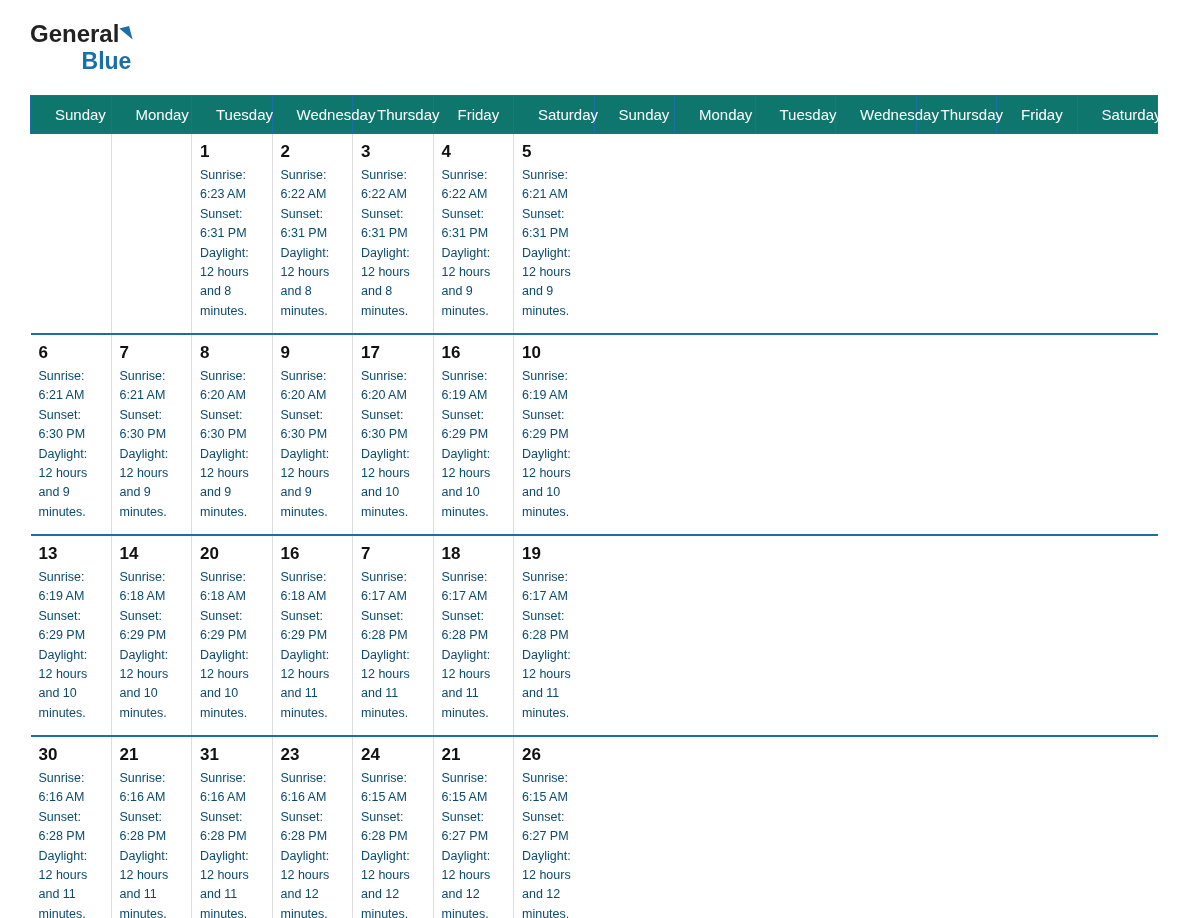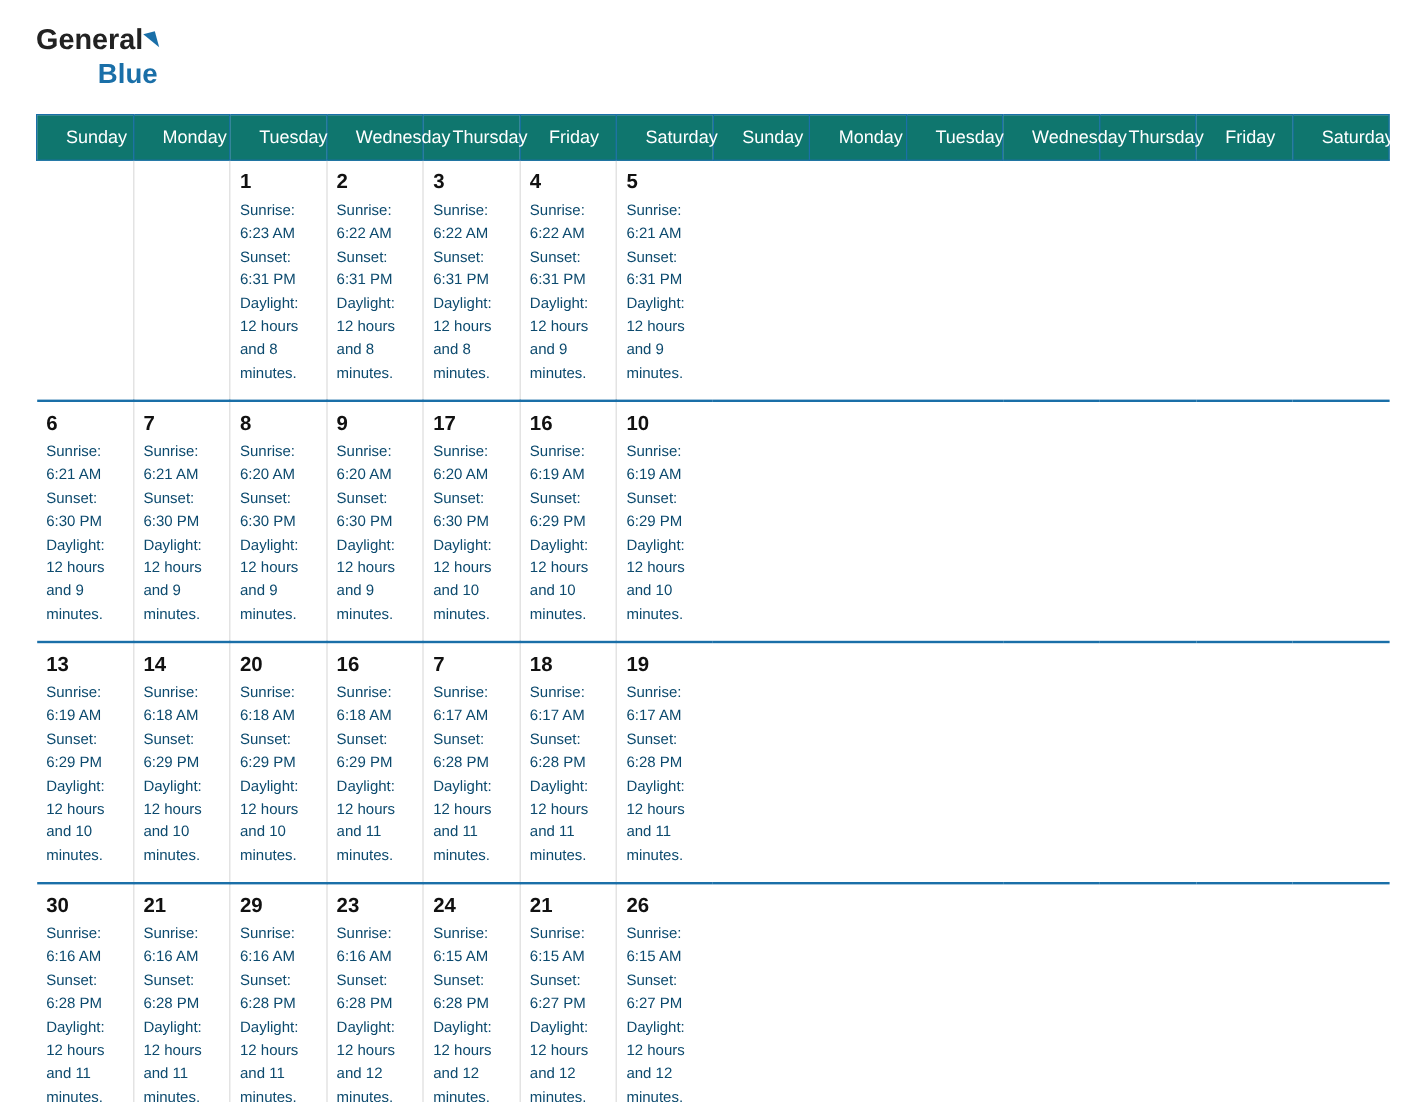--- a/index.html
+++ b/index.html
@@ -209,21 +209,21 @@
       <tr>
         <td>
           <div class="day-number">30</div>
           <div class="day-info">Sunrise: 6:16 AM<br>Sunset: 6:28 PM<br>Daylight: 12 hours and 11 minutes.</div>
         </td>
         <td>
           <div class="day-number">21</div>
           <div class="day-info">Sunrise: 6:16 AM<br>Sunset: 6:28 PM<br>Daylight: 12 hours and 11 minutes.</div>
         </td>
         <td>
-          <div class="day-number">29</div>
+          <div class="day-number">31</div>
           <div class="day-info">Sunrise: 6:16 AM<br>Sunset: 6:28 PM<br>Daylight: 12 hours and 11 minutes.</div>
         </td>
         <td>
           <div class="day-number">23</div>
           <div class="day-info">Sunrise: 6:16 AM<br>Sunset: 6:28 PM<br>Daylight: 12 hours and 12 minutes.</div>
         </td>
         <td>
           <div class="day-number">24</div>
           <div class="day-info">Sunrise: 6:15 AM<br>Sunset: 6:28 PM<br>Daylight: 12 hours and 12 minutes.</div>
         </td>

